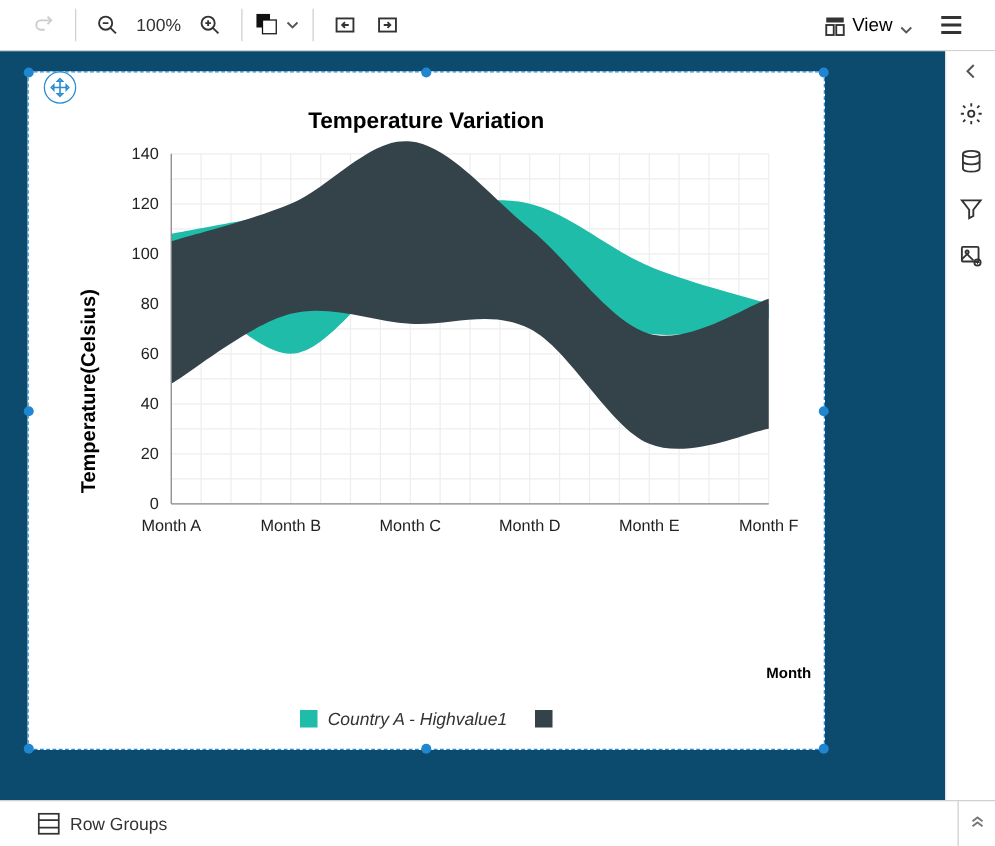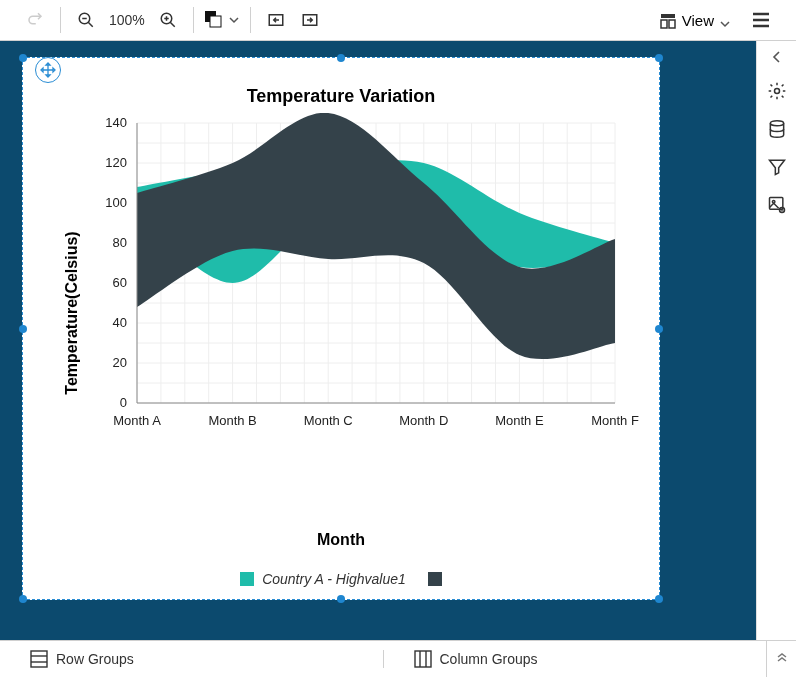--- a/index.html
+++ b/index.html
@@ -28,21 +28,21 @@
 .sel-handle.mr { right: -4px; top: calc(50% - 4px); }
 .sel-handle.bl { left: -4px; bottom: -4px; }
 .sel-handle.bm { left: calc(50% - 4px); bottom: -4px; }
 .sel-handle.br { right: -4px; bottom: -4px; }
 .move-handle { position: absolute; left: 12px; top: -1px; width: 26px; height: 26px; border: 1px solid #2a8dd4; border-radius: 50%; display: flex; align-items: center; justify-content: center; background: #fff; cursor: move; }
 
 .chart-area { position: absolute; left: 10px; top: 28px; right: 10px; bottom: 10px; }
 .chart-title { text-align: center; font-weight: 700; font-size: 18px; margin-bottom: 6px; }
 .chart-body { position: relative; width: 598px; height: 400px; margin: 0 auto; }
 .ylabel { position: absolute; left: 30px; top: 50%; transform: translate(-50%,-50%) rotate(-90deg); font-weight: 700; font-size: 16px; white-space: nowrap; }
-.xlabel { text-align: center; font-weight: 700; font-size: 16px; margin-top: 18px; }
+.xlabel { text-align: right; font-weight: 700; font-size: 12px; margin-top: 18px; }
 .legend { display: flex; justify-content: center; gap: 22px; margin-top: 22px; font-size: 14px; color: #333; font-style: italic; }
 .legend-item { display: flex; align-items: center; gap: 8px; }
 .swatch { width: 14px; height: 14px; }
 
 .bottom-bar { height: 37px; border-top: 1px solid #d0d0d0; display: flex; align-items: center; font-size: 14px; color: #333; }
 .bg-half { flex: 1; display: flex; align-items: center; gap: 8px; padding: 0 30px; }
 .bg-half + .bg-half { border-left: 1px solid #d0d0d0; }
 .expand-btn { width: 30px; height: 100%; border-left: 1px solid #d0d0d0; display: flex; align-items: center; justify-content: center; cursor: pointer; }
 
 svg { display: block; }
@@ -249,26 +249,18 @@
 
 <div class="bottom-bar">
   <div class="bg-half">
     <svg width="18" height="18" viewBox="0 0 18 18" fill="none" stroke="#333" stroke-width="1.4">
         <rect x="1" y="1" width="16" height="16"></rect>
         <line x1="1" y1="6" x2="17" y2="6"></line>
         <line x1="1" y1="12" x2="17" y2="12"></line>
       </svg>
     <span>Row Groups</span>
   </div>
-  <div class="bg-half">
-    <svg width="18" height="18" viewBox="0 0 18 18" fill="none" stroke="#333" stroke-width="1.4">
-        <rect x="1" y="1" width="16" height="16"></rect>
-        <line x1="6" y1="1" x2="6" y2="17"></line>
-        <line x1="12" y1="1" x2="12" y2="17"></line>
-      </svg>
-    <span>Column Groups</span>
-  </div>
   <div class="expand-btn">
     <svg width="14" height="14" viewBox="0 0 14 14">
         <path d="M3 9l4-3 4 3M3 5l4-3 4 3" fill="none" stroke="#777" stroke-width="1.5"></path>
       </svg>
   </div>
 </div>
 
 </body></html>

